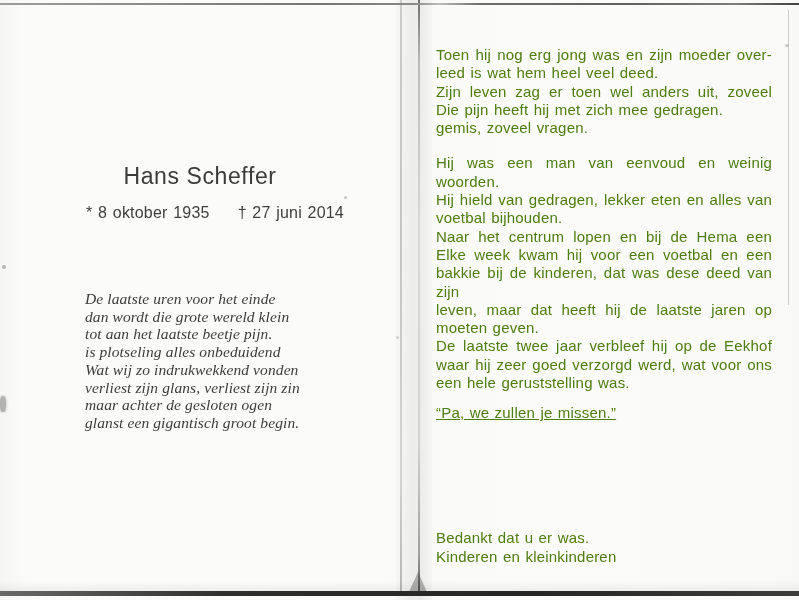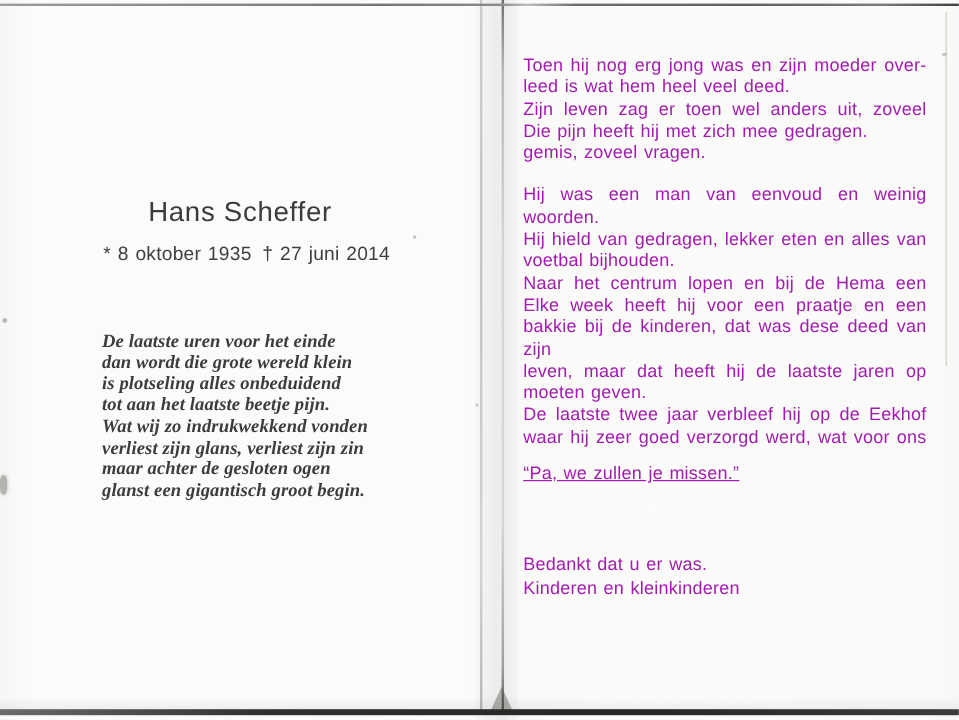--- a/index.html
+++ b/index.html
@@ -69,57 +69,56 @@
     font-size: 23px; line-height: 26px;
     letter-spacing: 0.6px;
     color: #3b3b3b;
   }
   .dates-line {
     position: absolute; left: 86px; top: 204px;
     font-size: 16px; color: #3f3f3f;
     letter-spacing: 0.2px; word-spacing: 1px;
     white-space: nowrap;
   }
-  .dates-line .death { margin-left: 9px; }
+  .dates-line .death { margin-left: 28px; }
   .poem {
-    position: absolute; left: 85px; top: 276px; width: 260px;
+    position: absolute; left: 85px; top: 290px; width: 260px;
     font-family: "Liberation Serif", serif;
     font-style: italic;
     font-size: 15.5px; line-height: 17.7px;
     color: #3c3c3c;
     letter-spacing: 0.1px;
-    font-weight: bold;
   }
   
   .memorial-text {
     position: absolute; left: 436px; top: 46px; width: 336px;
     font-size: 15px; line-height: 18.3px;
-    color: #a21caf;
+    color: #4d7c0f;
     letter-spacing: 0.2px; word-spacing: 1px;
   }
   .ln { display: block; }
   .just { text-align: justify; text-align-last: justify; }
   .para-2 { margin-top: 17px; }
   .quote-line { margin-top: 12px; text-decoration: underline; }
-  .thanks-line { margin-top: 58px; }
+  .thanks-line { margin-top: 106px; }
   .signature-line { margin-top: 1px; }
 </style>
 </head>
 <body>
 
 <div class="page page-left">
   <div class="name-title">Hans Scheffer</div>
   <div class="dates-line">
     <span class="birth">* 8 oktober 1935</span><span class="death">† 27 juni 2014</span>
   </div>
   <div class="poem">
     <span class="ln">De laatste uren voor het einde</span>
     <span class="ln">dan wordt die grote wereld klein</span>
+    <span class="ln">tot aan het laatste beetje pijn.</span>
     <span class="ln">is plotseling alles onbeduidend</span>
-    <span class="ln">tot aan het laatste beetje pijn.</span>
     <span class="ln">Wat wij zo indrukwekkend vonden</span>
     <span class="ln">verliest zijn glans, verliest zijn zin</span>
     <span class="ln">maar achter de gesloten ogen</span>
     <span class="ln">glanst een gigantisch groot begin.</span>
   </div>
 </div>
 
 <div class="page page-right">
 </div>
 
@@ -129,26 +128,27 @@
     <span class="ln">leed is wat hem heel veel deed.</span>
     <span class="ln just">Zijn leven zag er toen wel anders uit, zoveel</span>
     <span class="ln">Die pijn heeft hij met zich mee gedragen.</span>
     <span class="ln">gemis, zoveel vragen.</span>
   </div>
   <div class="para-2">
     <span class="ln just">Hij was een man van eenvoud en weinig woorden.</span>
     <span class="ln just">Hij hield van gedragen, lekker eten en alles van</span>
     <span class="ln">voetbal bijhouden.</span>
     <span class="ln just">Naar het centrum lopen en bij de Hema een</span>
-    <span class="ln just">Elke week heeft hij voor een praatje en een</span>
+    <span class="ln just">Elke week kwam hij voor een voetbal en een</span>
     <span class="ln just">bakkie bij de kinderen, dat was dese deed van zijn</span>
     <span class="ln just">leven, maar dat heeft hij de laatste jaren op</span>
     <span class="ln">moeten geven.</span>
     <span class="ln just">De laatste twee jaar verbleef hij op de Eekhof</span>
     <span class="ln just">waar hij zeer goed verzorgd werd, wat voor ons</span>
+    <span class="ln">een hele geruststelling was.</span>
   </div>
   <div class="ln quote-line">“Pa, we zullen je missen.”</div>
   <div class="ln thanks-line">Bedankt dat u er was.</div>
   <div class="ln signature-line">Kinderen en kleinkinderen</div>
 </div>
 
 <div class="fold-band"></div>
 <div class="fold-line-a"></div>
 <div class="fold-line-b"></div>
 <div class="fold-triangle"></div>

